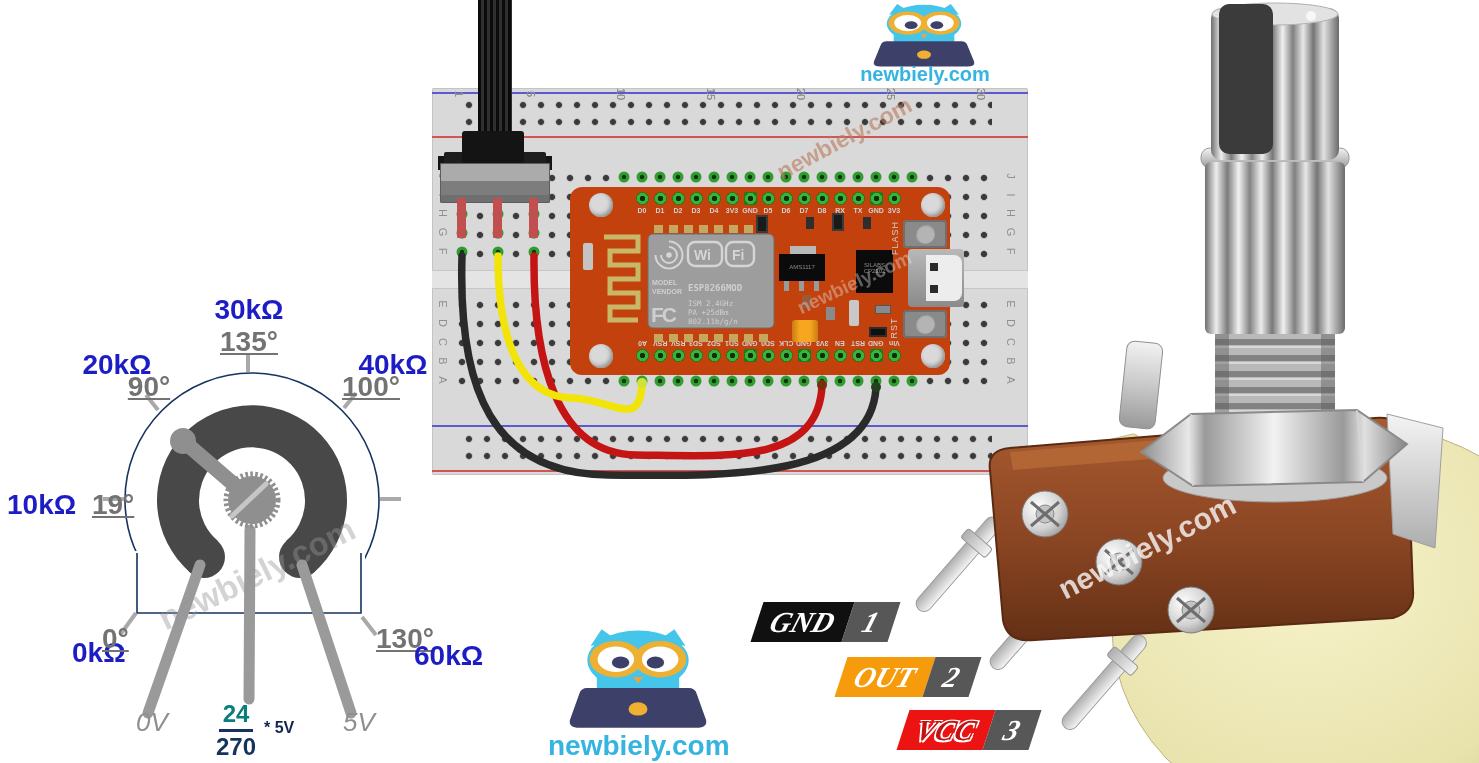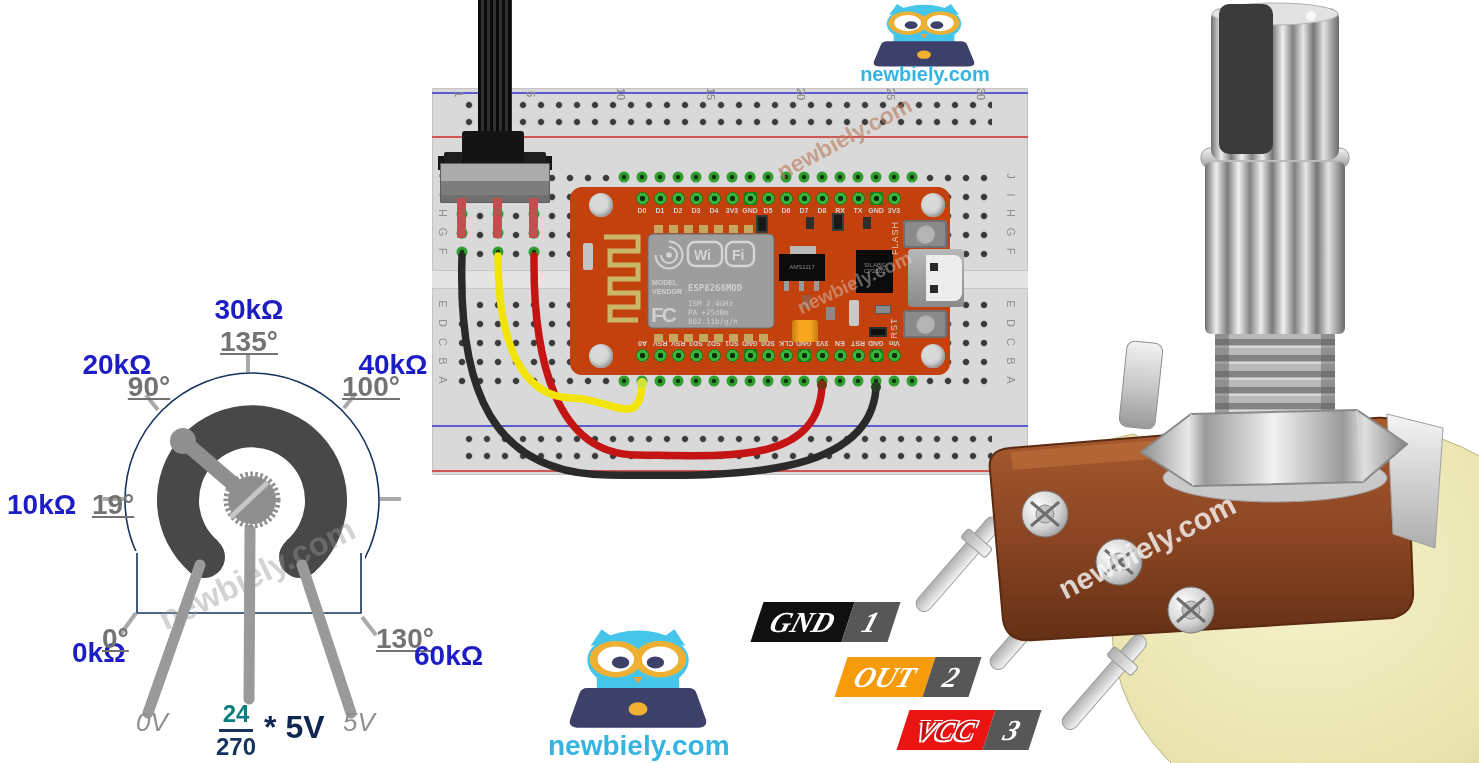--- a/index.html
+++ b/index.html
@@ -13,21 +13,21 @@
   
   .glabel { position:absolute; font-weight:bold; font-size:28px; white-space:nowrap; }
   .glabel.center { text-align:center; }
   .res { color:#1d1dc6; }
   .deg { color:#737373;text-decoration:underline; }
   .terminal { position:absolute; font-size:26px; font-style:italic; color:#8f8f8f; }
   .formula { position:absolute; left:216px; top:700px; display:flex; align-items:center; }
   .frac { display:inline-flex; flex-direction:column; align-items:center; font-weight:bold; font-size:24px; }
   .frac .num { color:#0a7d7d; padding:0 4px 1px; border-bottom:3px solid #16335e; }
   .frac .den { color:#16335e; padding-top:1px; }
-  .mult { font-weight:bold; font-size:32px; color:#10254f; margin-left:8px; margin-top:-6px; }
+  .mult { font-weight:bold; font-size:16px; color:#10254f; margin-left:8px; margin-top:-6px; }
 
   
   .wm { position:absolute; font-weight:bold; white-space:nowrap; pointer-events:none; }
   .wm-gauge { left:150px; top:555px; font-size:33px; color:rgba(150,150,150,.42); transform:rotate(-26deg); }
   .wm-bb    { left:770px; top:125px; font-size:23px; color:rgba(186,122,92,.62); transform:rotate(-28deg); }
   .wm-esp   { left:793px; top:272px; font-size:19px; color:rgba(225,225,225,.40); transform:rotate(-25deg); }
 
   
   .breadboard { position:absolute; left:432px; top:88px; width:596px; height:387px;
     background:#d9d9d9; border-radius:2px; box-shadow:inset 0 0 0 1px #c4c4c4; }

